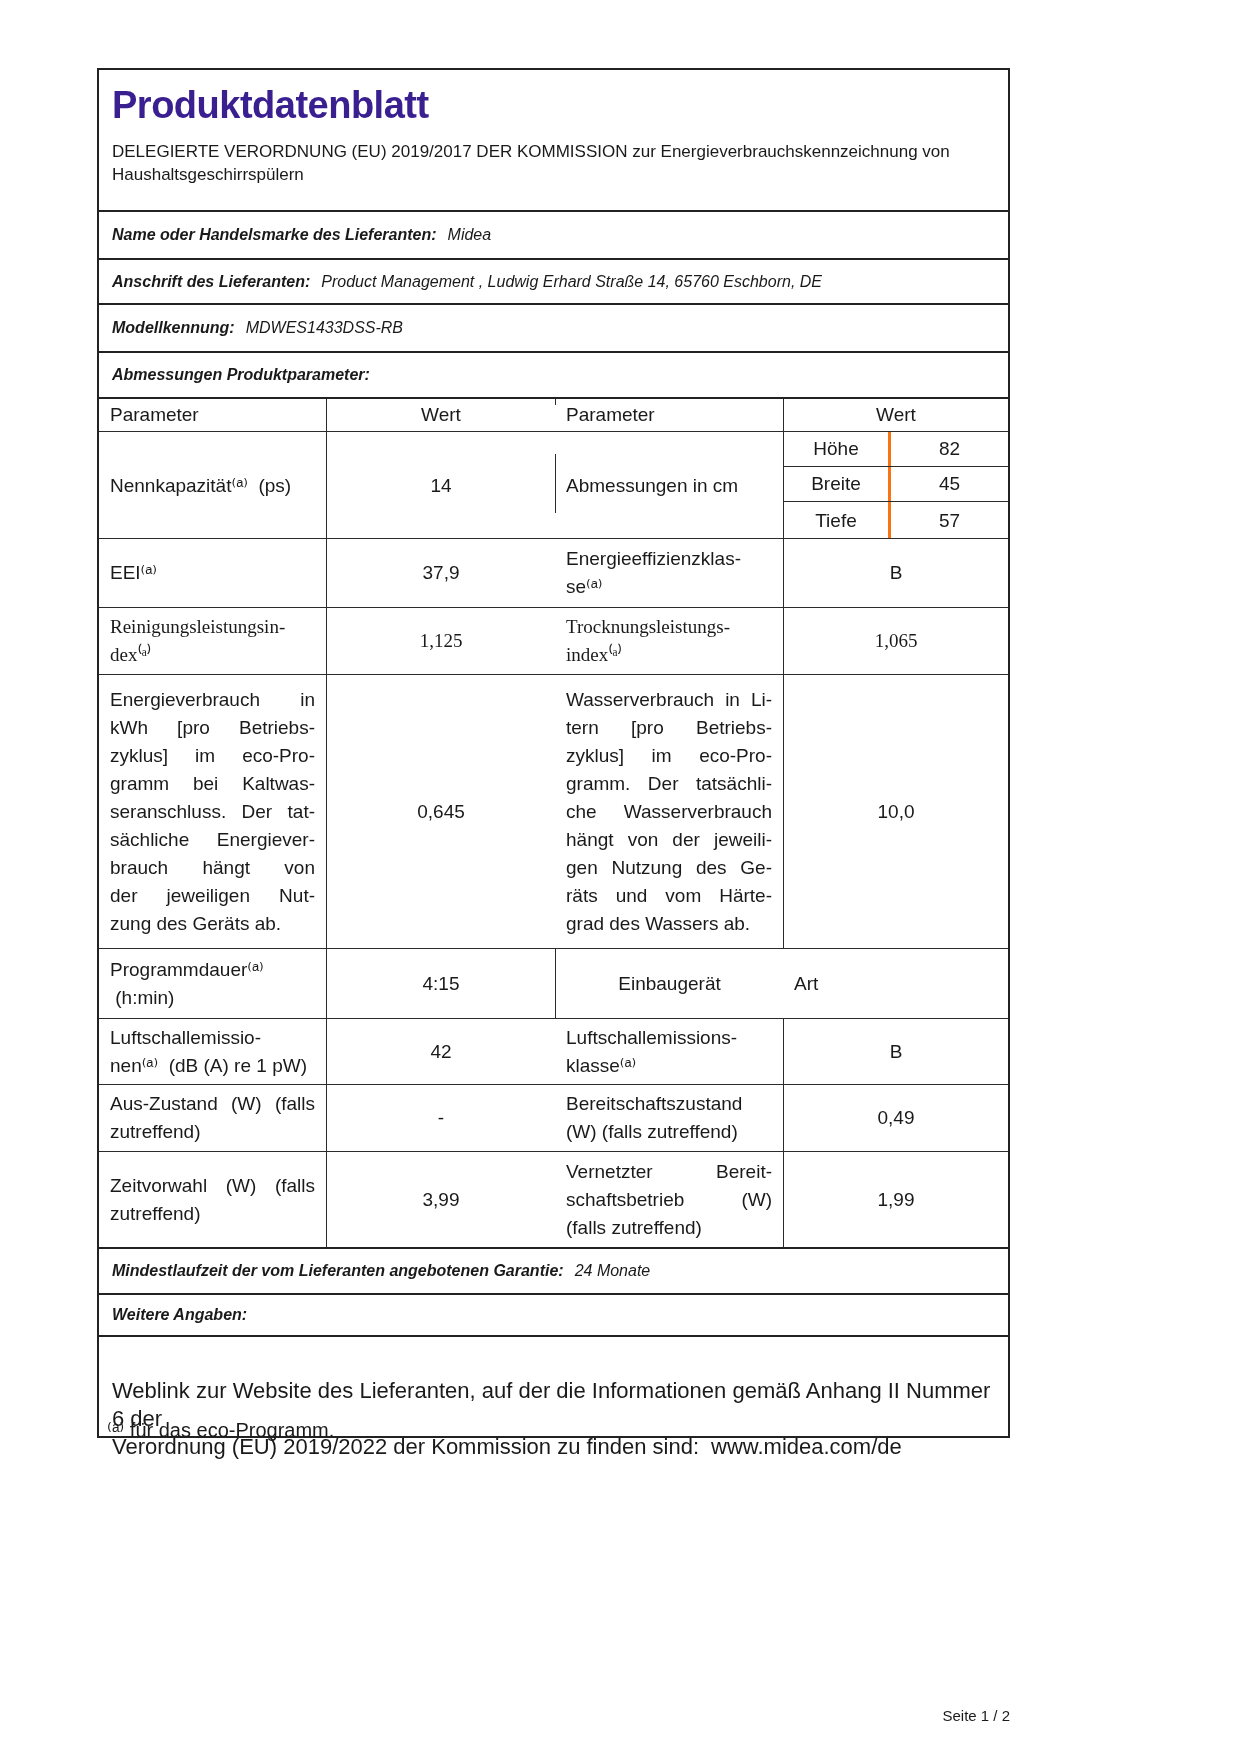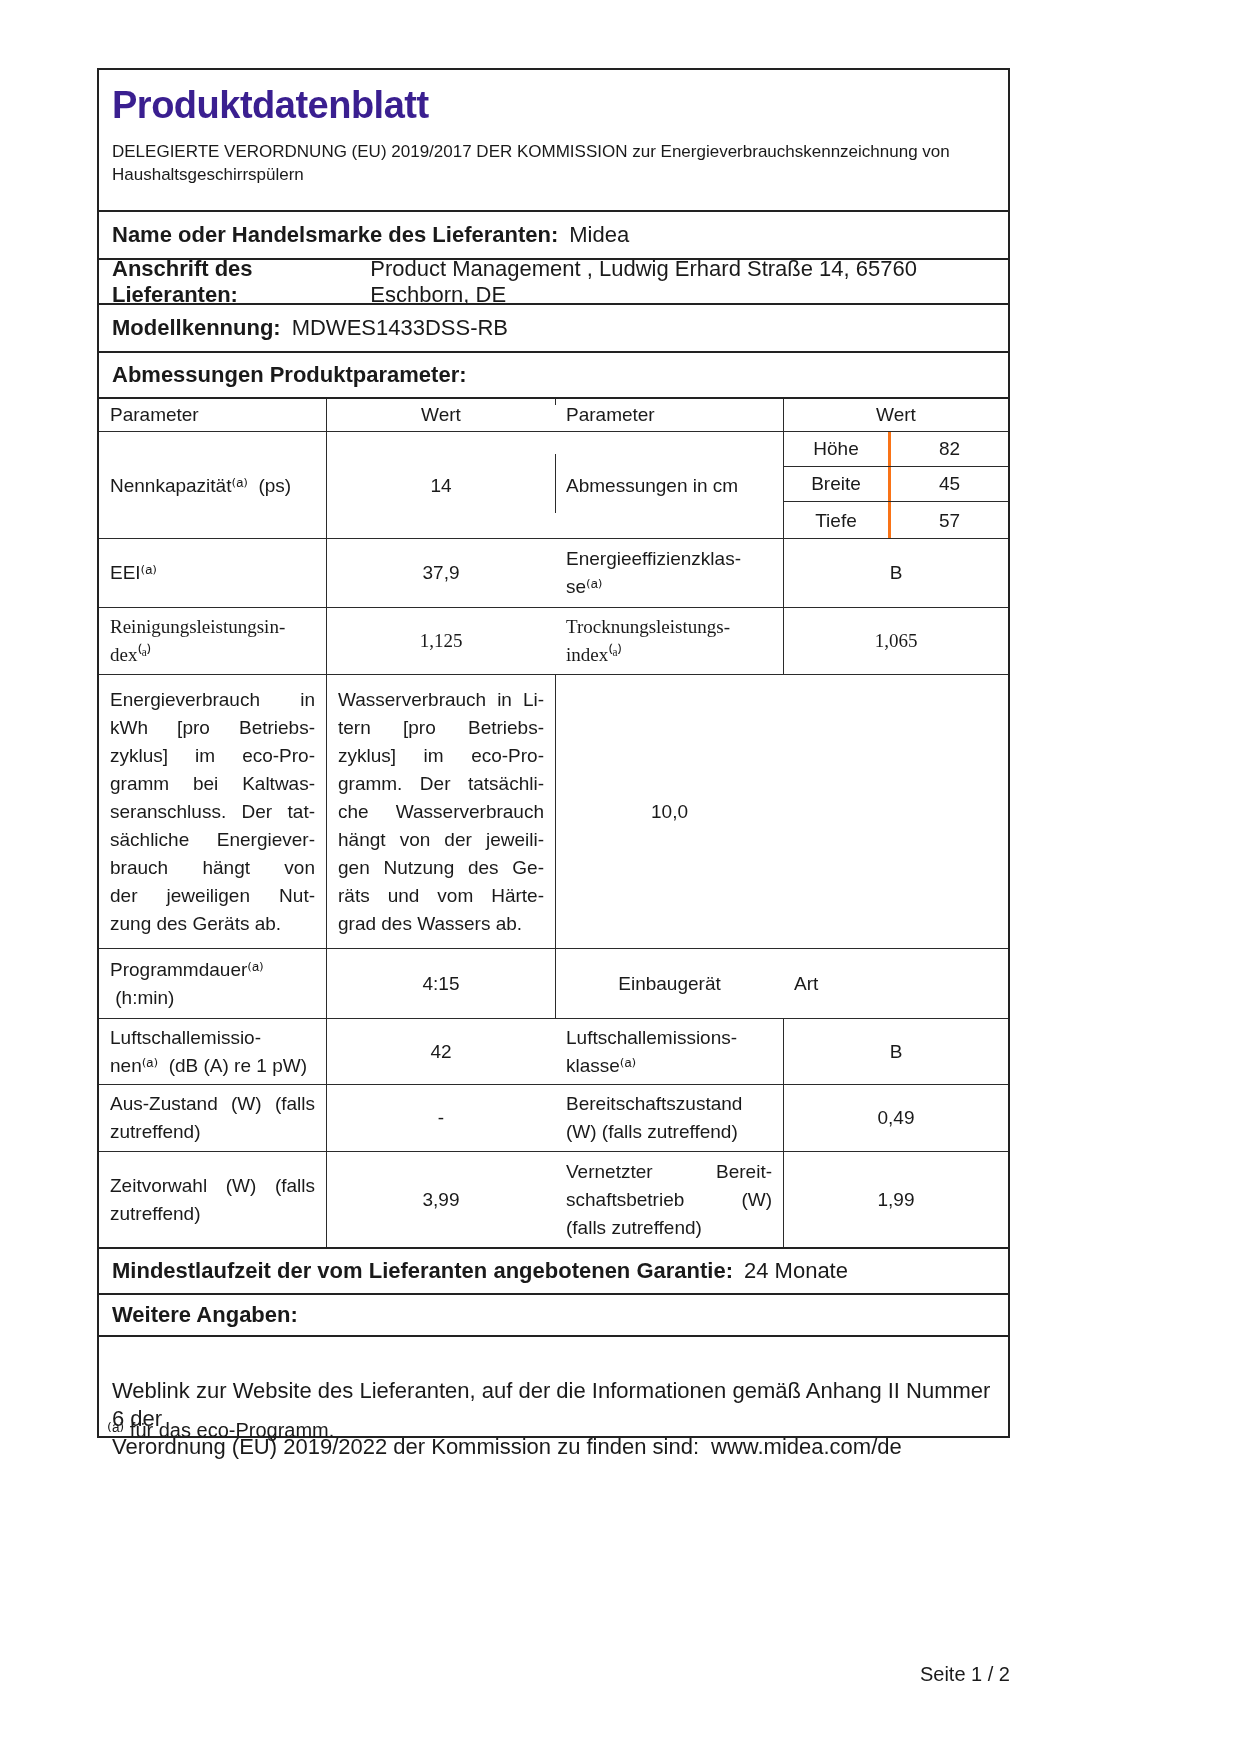--- a/index.html
+++ b/index.html
@@ -11,21 +11,21 @@
   .sheet {
     position:absolute; left:97px; top:68px; width:913px;
     border:2px solid #222; box-sizing:border-box; background:#fff;
   }
   .sec { box-sizing:border-box; border-bottom:2px solid #222; overflow:hidden; }
   
   .r-title { height:142px; padding:10px 13px 0 13px; }
   .doc-title { margin:2px 0 0 0; font-size:38px; line-height:46px; font-weight:bold; letter-spacing:-0.5px; }
   .doc-subtitle { margin:12px 0 0 0; font-size:17px; line-height:23px; white-space:pre-line; }
   
-  .strip { display:flex; align-items:center; padding:0 13px; font-size:22px; }
+  .strip { display:flex; align-items:center; padding:0 13px; font-size:16px;font-style:italic; }
   .strip .lbl { font-weight:bold; }
   .strip .val { margin-left:11px; }
   .r-name  { height:48px; }
   .r-addr  { height:45px; }
   .r-model { height:48px; }
   .r-general { height:46px; }
   .r-guar  { height:46px; }
   .r-more  { height:42px; }
   .r-web   { height:75px; display:block; padding:12px 13px; font-size:22px; line-height:28px; white-space:pre-line; border-bottom:none; }
   .r-web .url { margin-left:12px; }
@@ -56,21 +56,21 @@
   .dims { display:grid; grid-template-rows:35px 35px 37px; border-left:1px solid #2b2b2b; box-sizing:border-box; }
   .dimrow { display:grid; grid-template-columns:104px auto; border-bottom:1px solid #2b2b2b; box-sizing:border-box; }
   .dimrow:last-child { border-bottom:none; }
   .dimrow > div { display:flex; align-items:center; justify-content:center; font-size:19px; }
   .dimval { border-left:3px solid #f97316; box-sizing:border-box; }
   
   .jlines .ln { text-align:justify; text-align-last:justify; }
   .jlines .ln:last-child { text-align-last:auto; }
   
   .footnote { position:absolute; left:107px; top:1418px; font-size:20px; }
-  .page-footer { position:absolute; right:231px; top:1663px; font-size:20px; }
+  .page-footer { position:absolute; right:231px; top:1707px; font-size:15px; }
 </style>
 </head>
 <body>
 
 <div class="page">
   <div class="sheet">
 
     <div class="sec r-title">
       <h1 class="doc-title" style="color: rgb(58, 31, 144);">Produktdatenblatt</h1>
       <p class="doc-subtitle">DELEGIERTE VERORDNUNG (EU) 2019/2017 DER KOMMISSION zur Energieverbrauchskennzeichnung von
@@ -168,20 +168,23 @@
           </div>
         <div class="cell c4">
             <div class="txt">1,065</div>
           </div>
       </div>
 
       <div class="trow r-energy">
         <div class="cell c1">
             <div class="txt jlines"><div class="ln">Energieverbrauch in</div><div class="ln">kWh [pro Betriebs-</div><div class="ln">zyklus] im eco-Pro-</div><div class="ln">gramm bei Kaltwas-</div><div class="ln">seranschluss. Der tat-</div><div class="ln">sächliche Energiever-</div><div class="ln">brauch hängt von</div><div class="ln">der jeweiligen Nut-</div><div class="ln">zung des Geräts ab.</div></div>
           </div>
+        <div class="cell c2">
+            <div class="txt">0,645</div>
+          </div>
         <div class="cell c3">
             <div class="txt jlines"><div class="ln">Wasserverbrauch in Li-</div><div class="ln">tern [pro Betriebs-</div><div class="ln">zyklus] im eco-Pro-</div><div class="ln">gramm. Der tatsächli-</div><div class="ln">che Wasserverbrauch</div><div class="ln">hängt von der jeweili-</div><div class="ln">gen Nutzung des Ge-</div><div class="ln">räts und vom Härte-</div><div class="ln">grad des Wassers ab.</div></div>
           </div>
         <div class="cell c4">
             <div class="txt">10,0</div>
           </div>
       </div>
 
       <div class="trow r-dur">
         <div class="cell c1">

